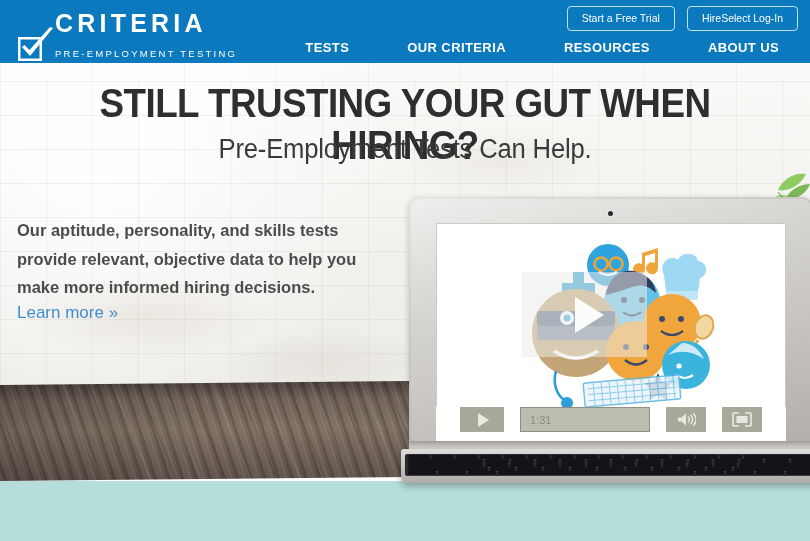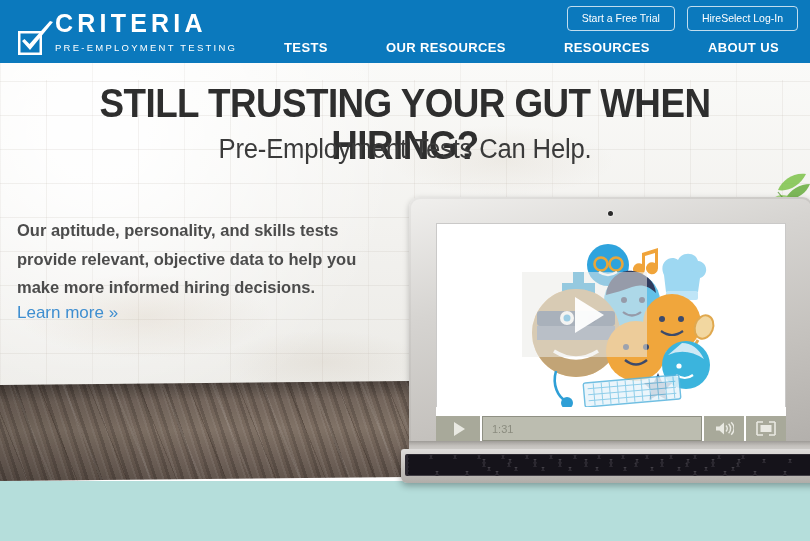--- a/index.html
+++ b/index.html
@@ -20,21 +20,21 @@
   .logo { position:absolute; left:16px; top:11px; display:flex; align-items:flex-end; }
   .logo-mark { position:relative; width:34px; height:30px; margin-right:5px; }
   .logo-mark svg { position:absolute; left:0; top:-4px; }
   .logo-text { line-height:1; padding-bottom:1px; }
   .logo-name {
     display:block; color:#ffffff; font-size:25px; font-weight:bold;
     letter-spacing:4.2px; line-height:25px;
   }
   .logo-sub {
     display:block; color:#ffffff; font-size:9.5px; font-weight:normal;
-    letter-spacing:2.25px; line-height:12px; margin-top:6px;
+    letter-spacing:2.25px; line-height:12px; margin-top:12px;
   }
 
   .hdr-buttons { position:absolute; right:12px; top:6px; display:flex; gap:12px; }
   .hdr-btn {
     border:1px solid rgba(255,255,255,0.75);
     border-radius:4px; color:#ffffff; background:transparent;
     font-size:10.5px; padding:5px 14px 6px; cursor:pointer;
     font-family:"Liberation Sans", sans-serif; white-space:nowrap;
   }
 
@@ -188,21 +188,21 @@
   .big-play {
     width:0; height:0;
     border-left:29px solid rgba(255,255,255,0.94);
     border-top:18px solid transparent;
     border-bottom:18px solid transparent;
     margin-left:9px;
   }
 
   .controls {
     position:absolute; left:0; bottom:0; width:350px; height:34px;
-    background:#ffffff; display:flex; align-items:flex-end; padding:0 0; gap:2px;
+    background:#ffffff; display:flex; align-items:flex-start; padding:0 24px; gap:16px;
   }
   .ctrl-box {
     background:#a8a99a; height:25px; display:flex; align-items:center;
     justify-content:center; cursor:pointer;
   }
   .btn-play { width:44px; }
   .btn-play .tri {
     width:0; height:0;
     border-left:11px solid #e9e9e2;
     border-top:7px solid transparent;
@@ -265,21 +265,21 @@
       </div>
     </div>
 
     <div class="hdr-buttons">
       <button class="hdr-btn">Start a Free Trial</button>
       <button class="hdr-btn">HireSelect Log-In</button>
     </div>
 
     <nav class="mainnav">
       <a class="nav-item" href="#">TESTS</a>
-      <a class="nav-item" href="#">OUR RESOURCES</a>
+      <a class="nav-item" href="#">OUR CRITERIA</a>
       <a class="nav-item" href="#">RESOURCES</a>
       <a class="nav-item" href="#">ABOUT US</a>
     </nav>
   </div>
 
   <div class="hero">
     <div class="brick-layer"></div>
     <div class="brick-layer2"></div>
     <div class="brick-stain"></div>
 

